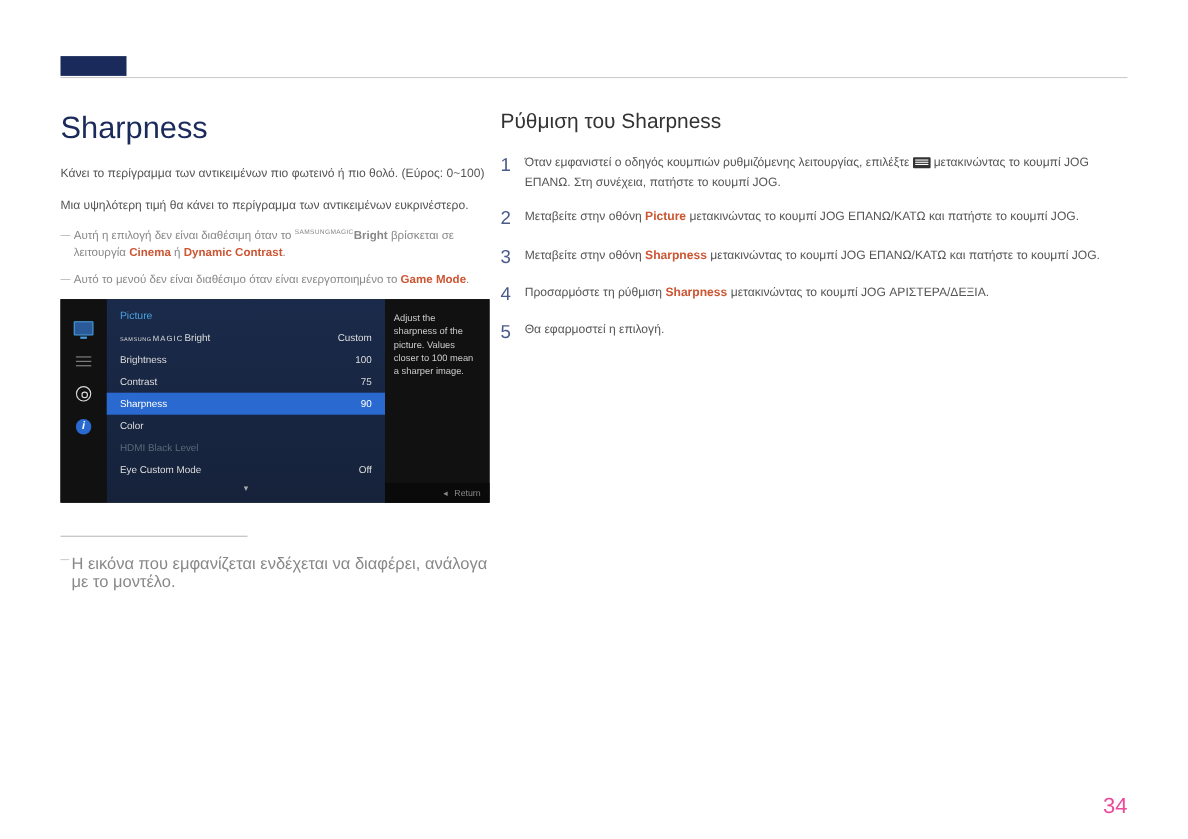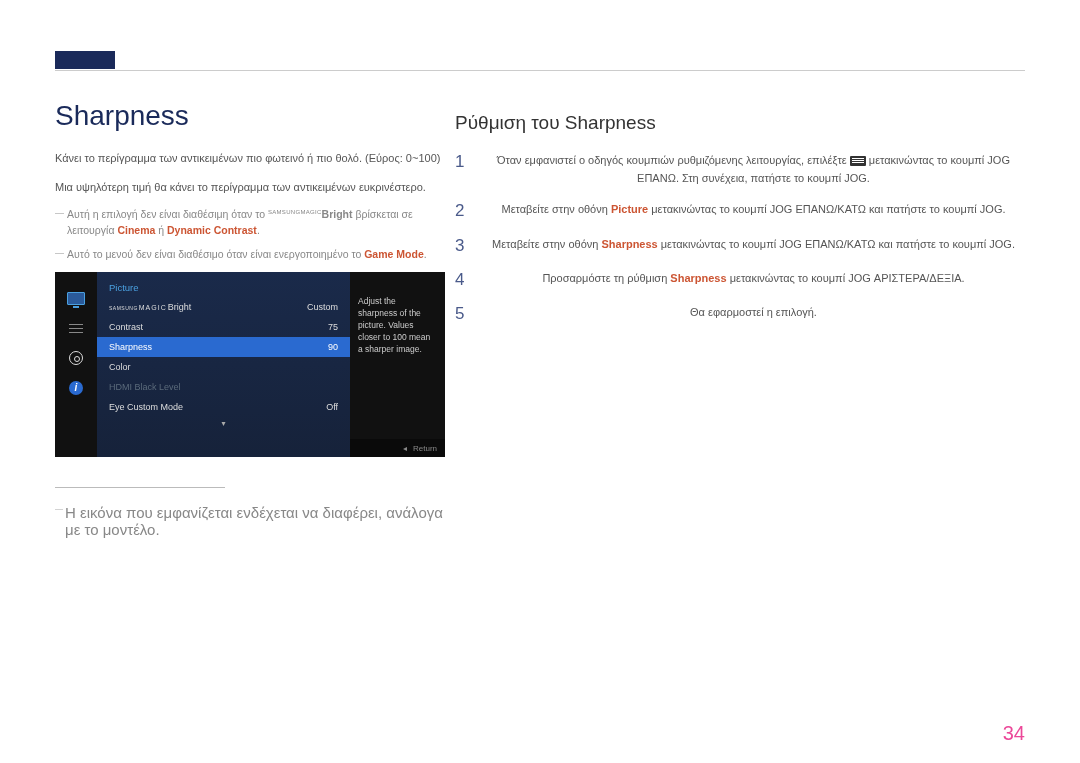--- a/index.html
+++ b/index.html
@@ -31,21 +31,20 @@
   position: absolute;
   left: 55px;
   top: 100px;
   width: 390px;
 }
 .right-col {
   position: absolute;
   left: 455px;
   top: 100px;
   width: 575px;
-  margin-top: 12px;
 }
 h1.main-title {
   color: #1a2a5a;
   font-size: 28px;
   font-weight: normal;
   margin-bottom: 18px;
 }
 h2.sub-title {
   color: #333;
   font-size: 19px;
@@ -86,21 +85,20 @@
   font-weight: normal;
   width: 22px;
   flex-shrink: 0;
   line-height: 1.2;
 }
 .step-text {
   font-size: 11px;
   color: #555;
   line-height: 1.6;
   flex: 1;
-  text-align: center;
 }
 .menu-icon {
   display: inline-block;
   width: 16px;
   height: 10px;
   background: #333;
   position: relative;
   vertical-align: middle;
   border-radius: 1px;
 }
@@ -171,21 +169,21 @@
 }
 .osd-row.disabled { color: #5a6a7a; }
 .osd-row .mb { display:flex; align-items:baseline; gap:1px;}
 .osd-scroll { text-align:center; color:#aaa; font-size:8px; padding-top:2px;}
 
 .osd-right {
   width: 95px;
   background: #111;
   font-size: 8.5px;
   color: #ccc;
-  padding: 24px 8px;
+  padding: 12px 8px;
   line-height: 1.4;
   position: relative;
 }
 .osd-bottom {
   position: absolute;
   bottom: 0;
   left: 0; right: 0;
   height: 18px;
   background: #0a0a0a;
   display: flex;
@@ -262,20 +260,24 @@
     <div class="osd-mid">
       <div class="osd-header">Picture</div>
       <div id="osd-items">
           <div class="osd-row">
             <span class="mb">
               <span style="font-size:5px;letter-spacing:0.5px">SAMSUNG</span>
               <span style="font-size:7px;letter-spacing:1px">MAGIC</span>
               <span>Bright</span>
             </span>
             <span>Custom</span>
+          </div>
+          <div class="osd-row">
+            <span>Brightness</span>
+            <span>100</span>
           </div>
           <div class="osd-row">
             <span>Contrast</span>
             <span>75</span>
           </div>
           <div class="osd-row sel">
             <span>Sharpness</span>
             <span>90</span>
           </div>
           <div class="osd-row">

